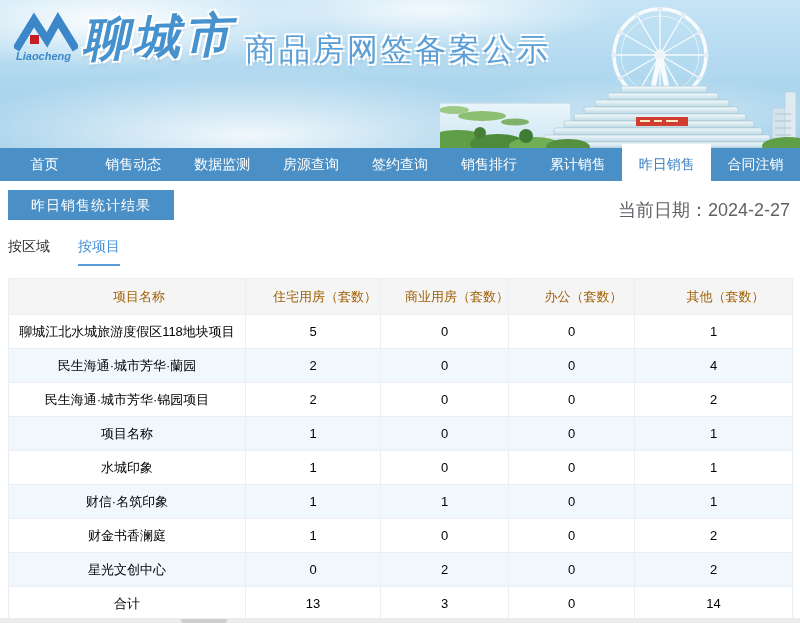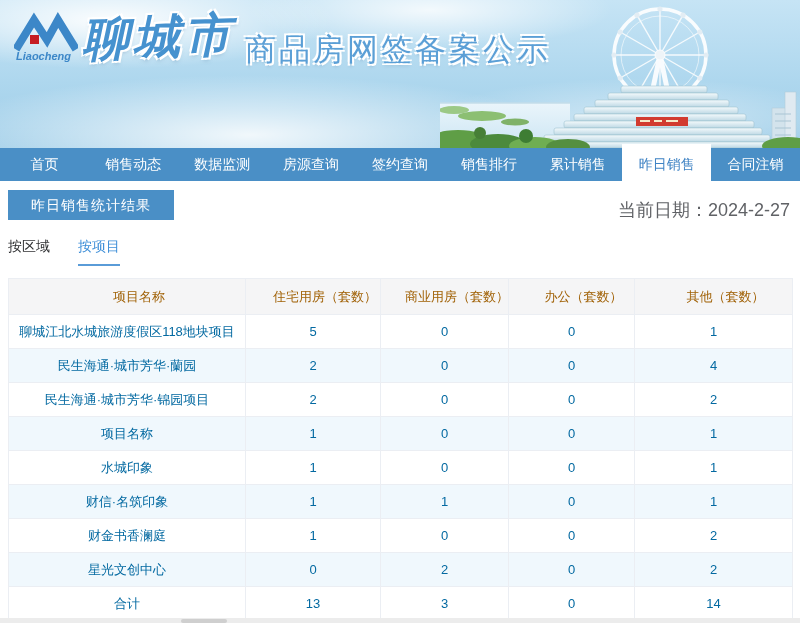--- a/index.html
+++ b/index.html
@@ -53,21 +53,21 @@
 
   .tabs { display:flex; margin-top:16px; }
   .tab { font-size:14px; color:#303133; margin-right:28px; padding-bottom:8px; cursor:pointer; }
   .tab.active { color:#3f8fd8; border-bottom:2px solid #5a9cd8; }
 
   table.sales { width:784px; border-collapse:collapse; margin-top:12px; table-layout:fixed; }
   table.sales th, table.sales td {
     border:1px solid #ebeef3; text-align:center; font-size:13px; overflow:hidden; white-space:nowrap;
   }
   table.sales th { background:#f5f5f6; color:#a16207; font-weight:normal; height:36px;padding-left:24px; }
-  table.sales td { color:#0369a1; height:34px; background:#fff; }
+  table.sales td { color:#000000; height:34px; background:#fff; }
   table.sales tbody tr:nth-child(even) td { background:#f0f8fd; }
 
   .bottom-strip { position:absolute; left:0; bottom:0; width:800px; height:5px; background:#ececec; }
   .h-scroll-thumb { position:absolute; left:181px; bottom:0; width:46px; height:4px; background:#cfcfcf; border-radius:2px; }
 </style>
 </head>
 <body>
 
 <div class="page">
 

